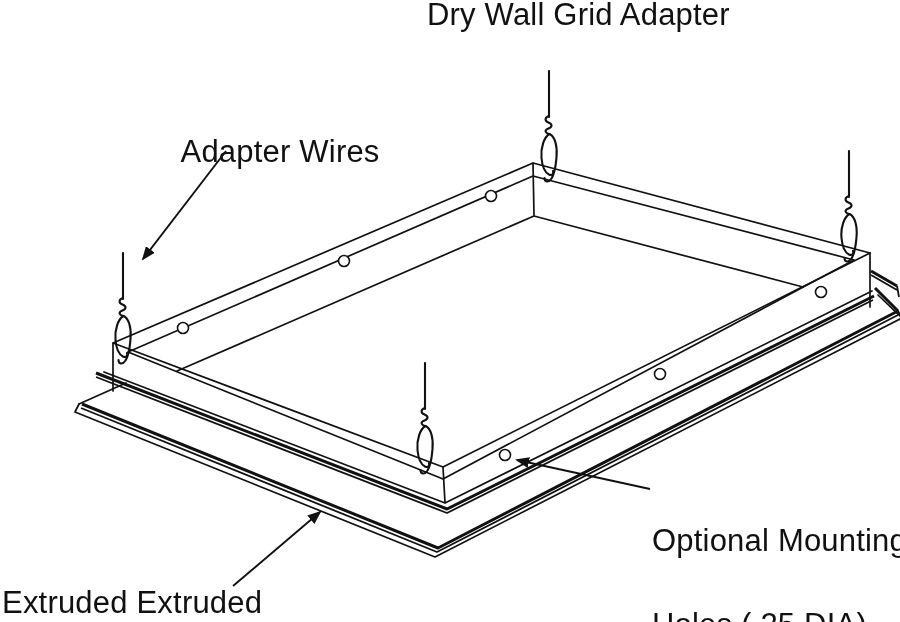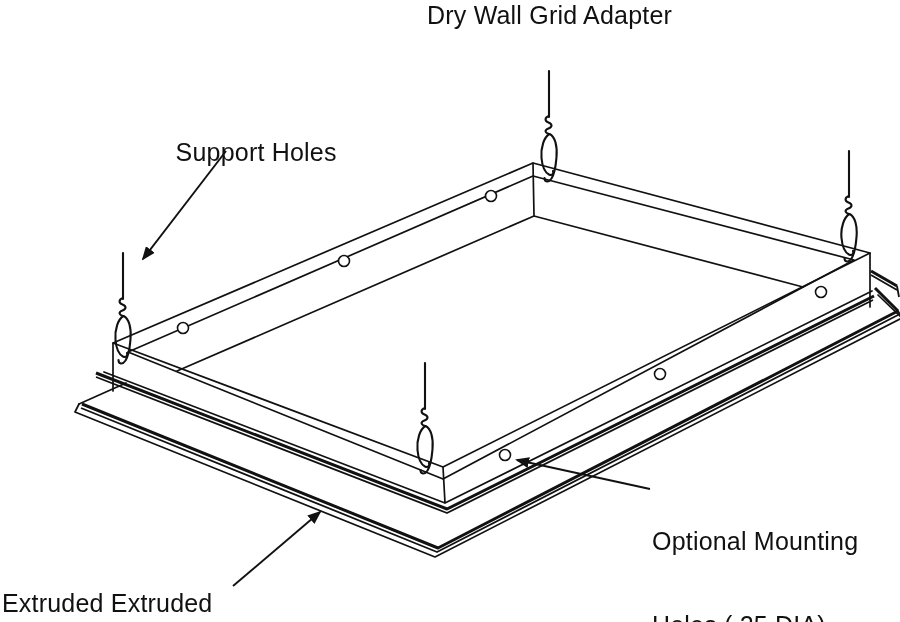--- a/index.html
+++ b/index.html
@@ -1,20 +1,20 @@
 <!DOCTYPE html>
 <html><head>
 <meta charset="utf-8">
 <style>
   html,body{margin:0;padding:0;background:#fff;}
   #page{position:relative;width:900px;height:622px;background:#fff;overflow:hidden;
         font-family:"Liberation Sans",sans-serif;color:#111;}
   #drawing{position:absolute;left:0;top:0;}
   svg *{vector-effect:non-scaling-stroke;}
-  .lbl{position:absolute;font-size:25px;line-height:28px;white-space:pre;color:#111;
+  .lbl{position:absolute;font-size:31px;line-height:28px;white-space:pre;color:#111;
        letter-spacing:0.2px;}
   #title-label{left:427px;top:1px;}
   #support-wires-label{left:147px;top:110px;}
   #mounting-holes-label{left:652px;top:471px;}
   #frame-label{left:2px;top:533px;}
   .frame-line{fill:none;stroke:currentColor;stroke-width:1.7;stroke-linejoin:round;stroke-linecap:round;}
   .band-main{fill:none;stroke:currentColor;stroke-width:3.0;stroke-linejoin:round;}
   .band-thin{fill:none;stroke:currentColor;stroke-width:1.8;stroke-linejoin:round;}
   #wire-t path{fill:none;stroke:currentColor;stroke-width:2.1;stroke-linecap:round;}
   #holes-layer circle{fill:#fff;stroke:currentColor;stroke-width:1.6;}
@@ -77,21 +77,21 @@
     <g id="arrows-layer">
         <line x1="226" y1="151" x2="143" y2="259" marker-end="url(#arrowhead)"></line>
         <line x1="233" y1="586" x2="320" y2="512" marker-end="url(#arrowhead)"></line>
         <line x1="650" y1="489" x2="517" y2="460" marker-end="url(#arrowhead)"></line>
       </g>
   </svg>
 
   <div class="lbl" id="title-label">Dry Wall Grid Adapter</div>
 
   <div class="lbl" id="support-wires-label">
-    <span>Support Holes</span>
+    <span>Adapter Wires</span>
   </div>
 
   <div class="lbl" id="mounting-holes-label">
     <div>Optional Mounting</div>
     <div>Holes (.25 DIA)</div>
     
   </div>
 
   <div class="lbl" id="frame-label">
     <div>Extruded Extruded</div>

